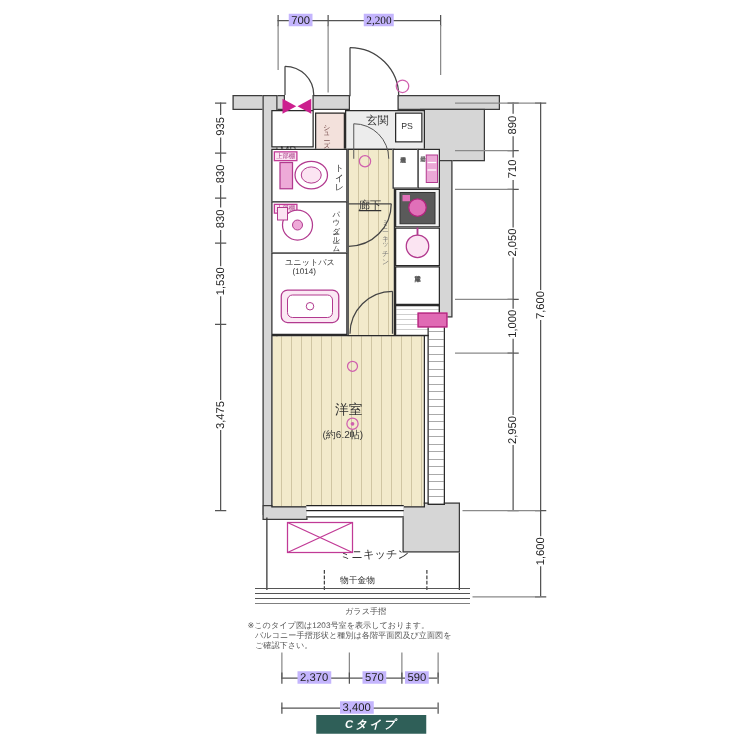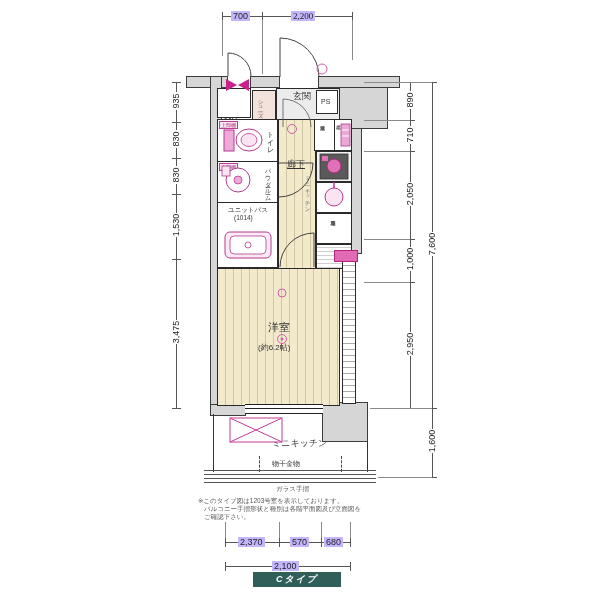--- a/index.html
+++ b/index.html
@@ -241,24 +241,24 @@
   <div class="vline ext" style="left:279px;top:522px;height:20px;"></div>
   <div class="vline ext" style="left:321px;top:522px;height:20px;"></div>
   <div class="vline ext" style="left:350px;top:522px;height:20px;"></div>
   <div class="hline" style="left:225px;top:542px;width:125px;"></div>
   <div class="tickv" style="left:225px;top:538px;"></div>
   <div class="tickv" style="left:279px;top:538px;"></div>
   <div class="tickv" style="left:321px;top:538px;"></div>
   <div class="tickv" style="left:350px;top:538px;"></div>
   <div class="dimlbl" style="left:238px;top:537px;">2,370</div>
   <div class="dimlbl" style="left:290px;top:537px;">570</div>
-  <div class="dimlbl" style="left:324px;top:537px;">680</div>
+  <div class="dimlbl" style="left:324px;top:537px;">590</div>
   <div class="hline" style="left:225px;top:566px;width:125px;"></div>
   <div class="tickv" style="left:225px;top:562px;"></div>
   <div class="tickv" style="left:350px;top:562px;"></div>
-  <div class="dimlbl" style="left:272px;top:561px;">2,100</div>
+  <div class="dimlbl" style="left:272px;top:561px;">3,400</div>
 
   <div class="note" style="left:198px;top:497px;">※このタイプ図は1203号室を表示しております。</div>
   <div class="note" style="left:204px;top:505px;">バルコニー手摺形状と種別は各階平面図及び立面図を</div>
   <div class="note" style="left:204px;top:513px;">ご確認下さい。</div>
   <div class="badge" style="left:253px;top:572px;width:88px;height:15px;">Cタイプ</div>
 
 </div>
 
 </body></html>

